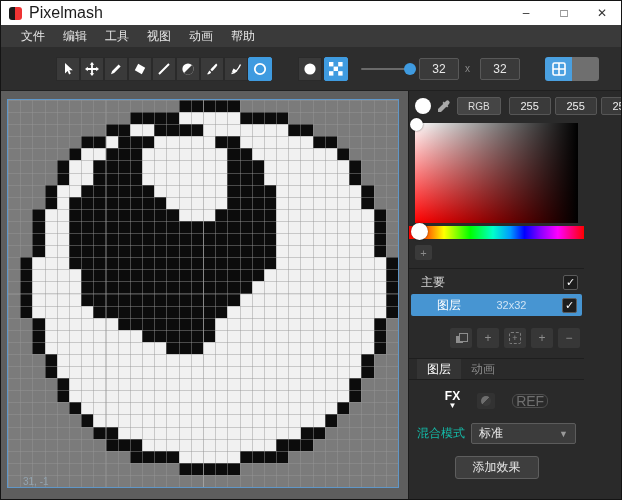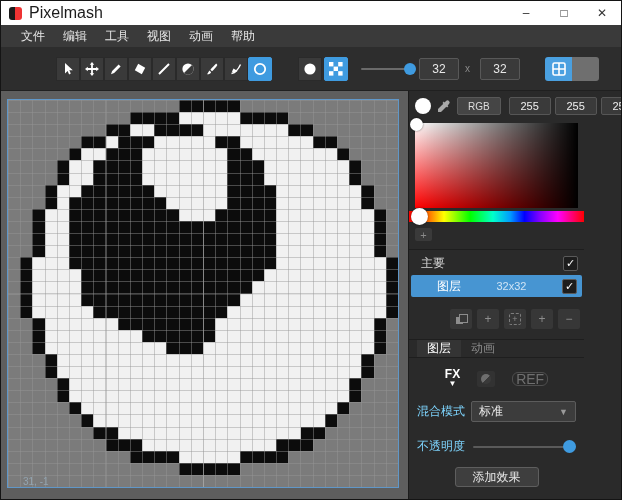--- a/index.html
+++ b/index.html
@@ -74,21 +74,21 @@
   .tab{font-size:12px;display:flex;align-items:center;padding:0 10px;}
   .tab.active{color:#fff;background:#343434;}
   .tab.inactive{color:#8b8b8b;}
   .fx-row{display:flex;justify-content:center;align-items:center;gap:17px;margin-top:12px;}
   .fx-btn{color:#fff;font-weight:bold;font-size:12px;line-height:9px;text-align:center;}
   .fx-btn .caret{font-size:8px;display:block;}
   .mask-btn{width:18px;height:16px;background:#323232;border-radius:2px;display:flex;align-items:center;justify-content:center;}
   .mask-circle{width:10px;height:10px;border-radius:50%;background:linear-gradient(135deg,#6e6e6e 50%,#3a3a3a 50%);}
   .ref-btn{height:14px;border:1px solid #4e4e4e;border-radius:6px;color:#6f6f6f;font-size:14px;padding:0 3px;display:flex;align-items:center;}
   .blend-row{display:flex;align-items:center;margin:13px 8px 0 8px;gap:6px;}
-  .panel-label{font-size:12px;color:#7dd3fc;flex:0 0 auto;}
+  .panel-label{font-size:12px;color:#14b8a6;flex:0 0 auto;}
   .select{flex:1;height:21px;background:#3c3c3c;border:1px solid #5c5c5c;border-radius:2px;display:flex;align-items:center;padding:0 7px;color:#e8e8e8;font-size:12px;}
   .select .caret{margin-left:auto;color:#9a9a9a;font-size:9px;}
   .opacity-row{display:flex;align-items:center;margin:16px 8px 0 8px;gap:8px;}
   .op-slider{flex:1;height:14px;position:relative;}
   .op-slider .track{position:absolute;left:0;right:0;top:6px;height:2px;background:#5a5a5a;border-radius:1px;}
   .op-slider .handle{position:absolute;right:0;top:0;width:13px;height:13px;border-radius:50%;background:#3f9be0;}
   .add-effect{margin:12px auto 12px auto;height:23px;background:#3e3e3e;border:1px solid #5e5e5e;border-radius:3px;color:#e9e9e9;font-size:12px;display:flex;align-items:center;padding:0 17px;}
 </style>
 </head>
 <body>
@@ -1327,25 +1327,18 @@
       </div>
 
       <div class="blend-row">
         <span class="panel-label">混合模式</span>
         <div class="select">
           <span>标准</span>
           <span class="caret">▼</span>
         </div>
       </div>
 
-      <div class="opacity-row">
-        <span class="panel-label">不透明度</span>
-        <div class="op-slider">
-          <div class="track"></div>
-          <div class="handle"></div>
-        </div>
-      </div>
 
       <div class="add-effect">添加效果</div>
 
     </div>
   </div>
 </div>
 
 </body></html>

